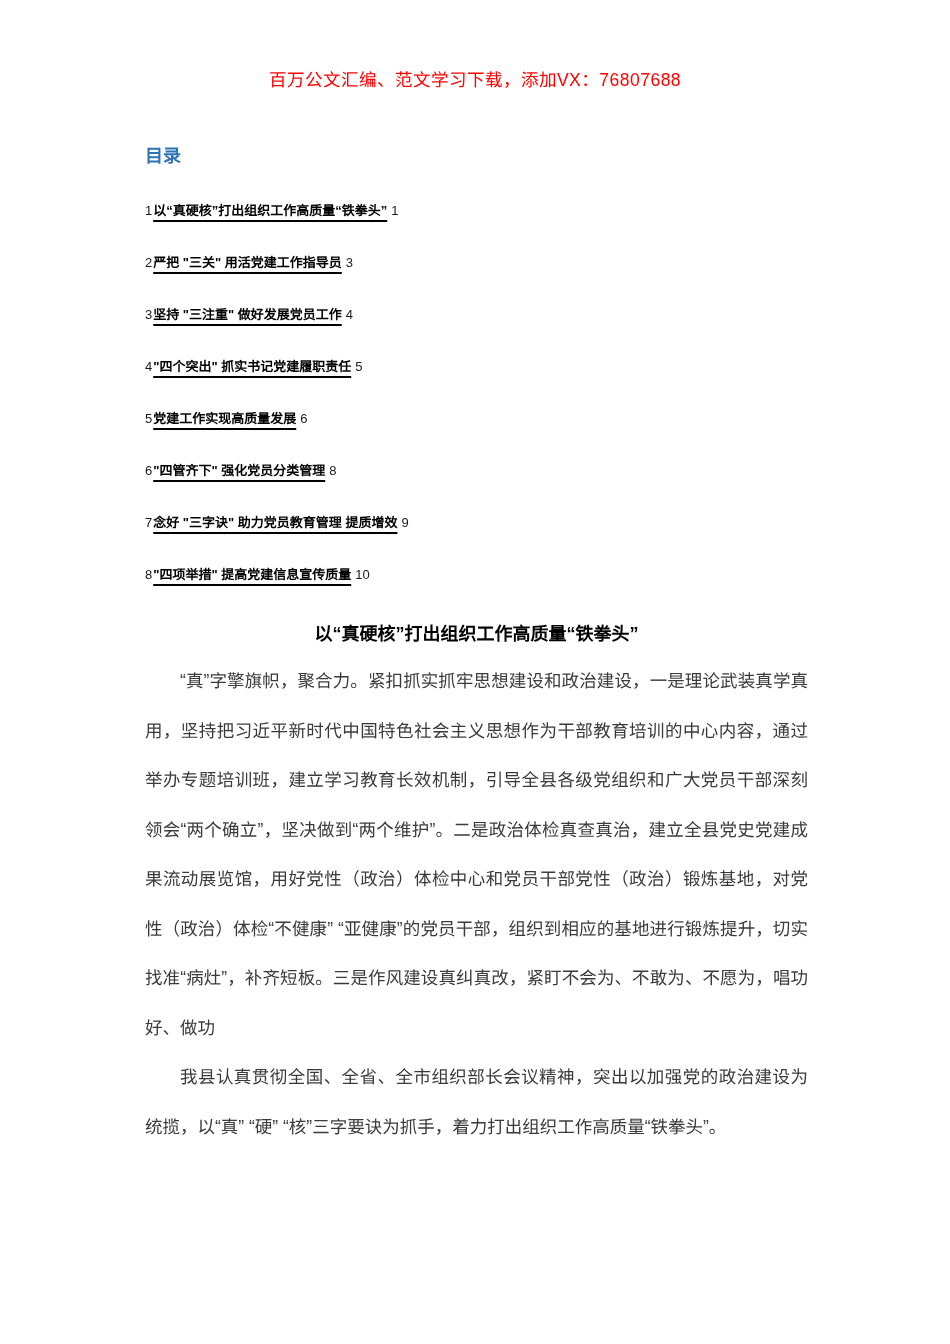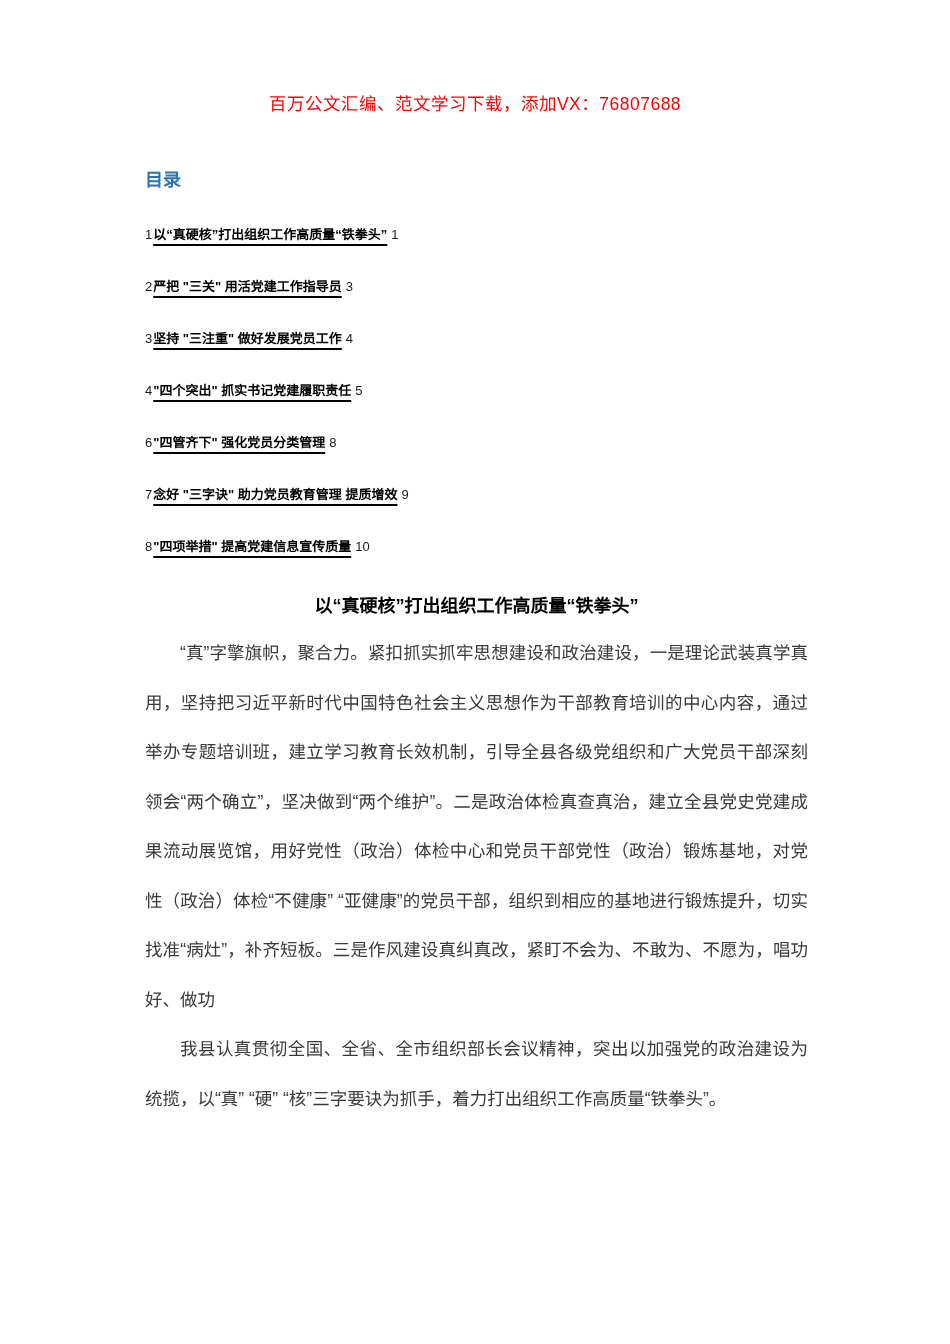--- a/index.html
+++ b/index.html
@@ -8,21 +8,21 @@
     position: relative;
     width: 950px;
     height: 1344px;
     margin: 0 auto;
     background: #ffffff;
     overflow: hidden;
     font-family: "Liberation Sans", "DejaVu Sans", sans-serif;
     color: #000;
   }
   .promo {
-    padding-top: 90px;
+    padding-top: 66px;
     text-align: center;
     color: #ff0000;
     font-size: 17.5px;
     letter-spacing: 0.5px;
   }
   .content { margin: 0 142px 0 145px; }
   .toc-title {
     margin-top: 50px;
     color: #2e74b5;
     font-size: 18px;
@@ -76,20 +76,21 @@
     <div class="toc-list">
 
         <div class="toc-entry"><span class="num">1</span><span class="title">以“真硬核”打出组织工作高质量“铁拳头”</span><span class="pagenum">1</span></div>
 
         <div class="toc-entry"><span class="num">2</span><span class="title">严把 "三关" 用活党建工作指导员</span><span class="pagenum">3</span></div>
 
         <div class="toc-entry"><span class="num">3</span><span class="title">坚持 "三注重" 做好发展党员工作</span><span class="pagenum">4</span></div>
 
         <div class="toc-entry"><span class="num">4</span><span class="title">"四个突出" 抓实书记党建履职责任</span><span class="pagenum">5</span></div>
 
+        <div class="toc-entry"><span class="num">5</span><span class="title">党建工作实现高质量发展</span><span class="pagenum">6</span></div>
 
         <div class="toc-entry"><span class="num">6</span><span class="title">"四管齐下" 强化党员分类管理</span><span class="pagenum">8</span></div>
 
         <div class="toc-entry"><span class="num">7</span><span class="title">念好 "三字诀" 助力党员教育管理 提质增效</span><span class="pagenum">9</span></div>
 
         <div class="toc-entry"><span class="num">8</span><span class="title">"四项举措" 提高党建信息宣传质量</span><span class="pagenum">10</span></div>
       </div>
 
     <div class="article-title">以“真硬核”打出组织工作高质量“铁拳头”</div>
 

